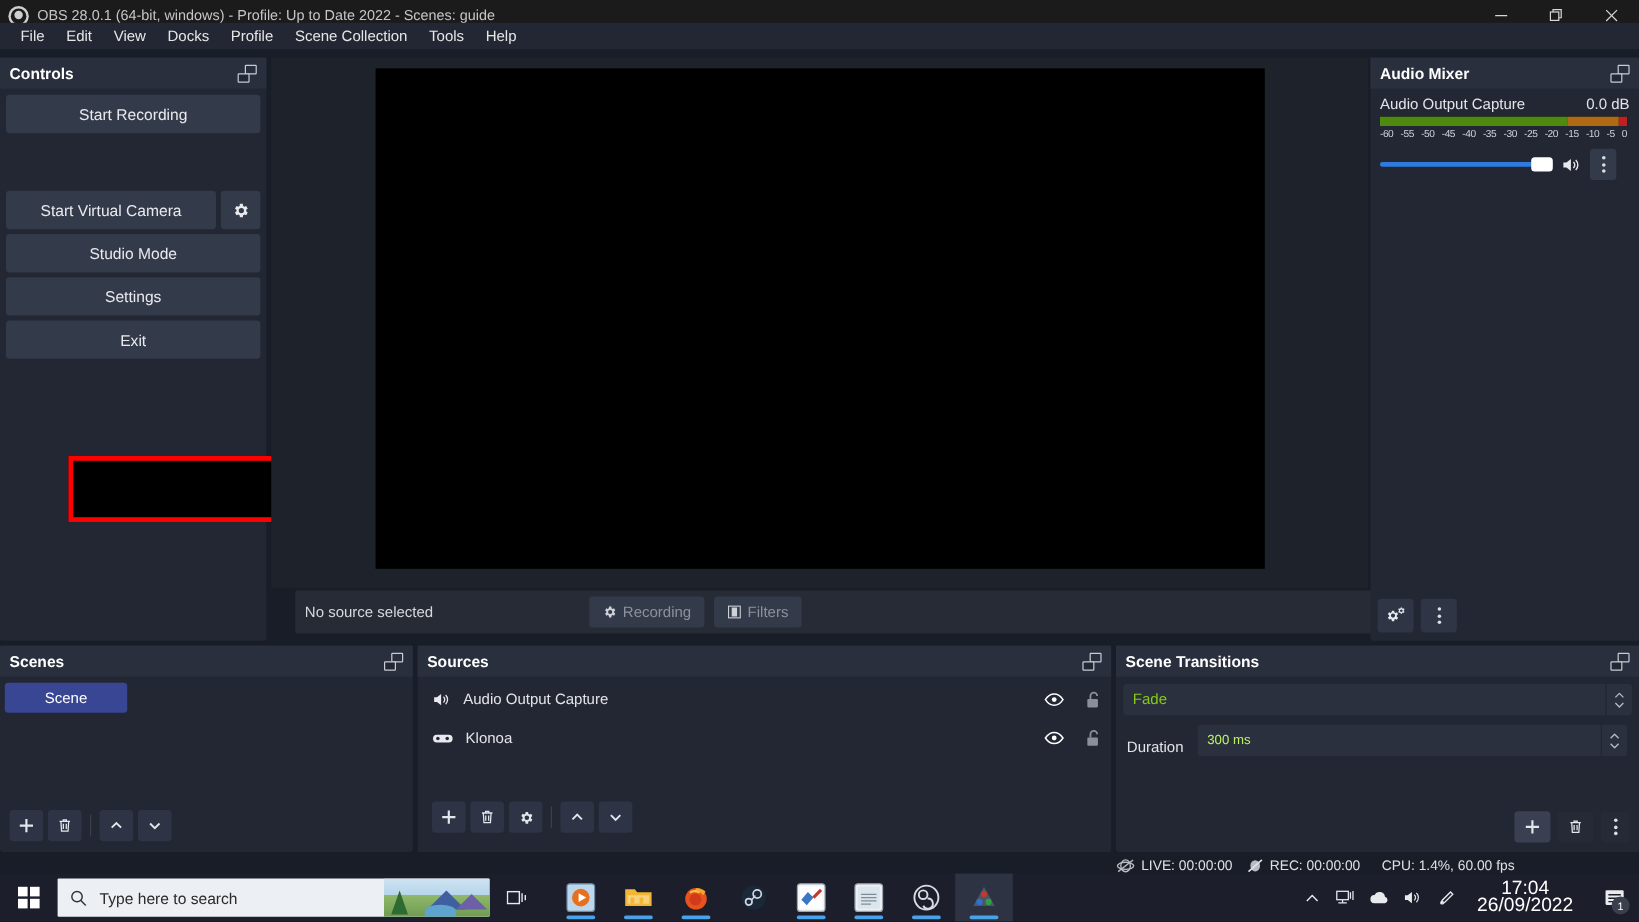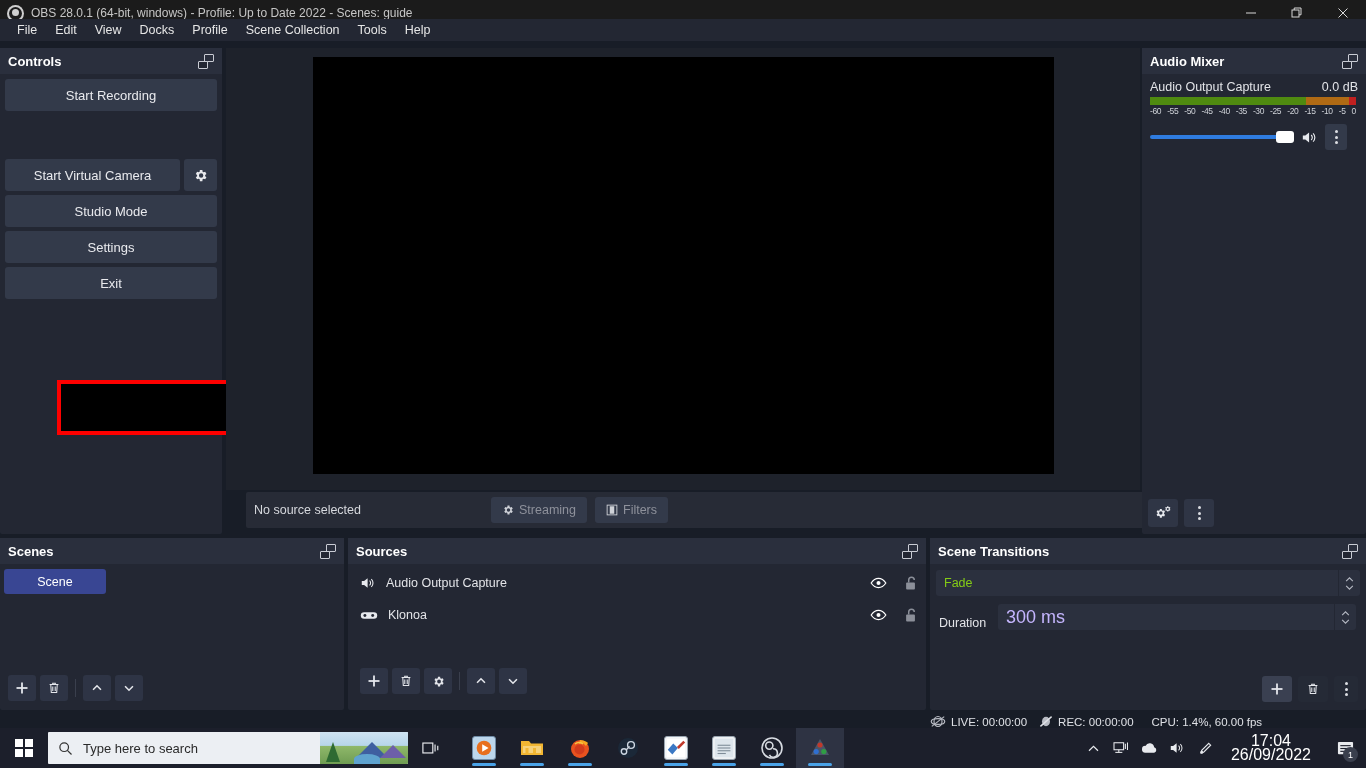--- a/index.html
+++ b/index.html
@@ -188,21 +188,21 @@
     display: flex; flex-direction: column; align-items: center;
     justify-content: center; gap: 3px;
     border-left: 1px solid #232733;
   }
   .tr-dur-row { display: flex; align-items: flex-end; margin-top: 8px; }
   .tr-dur-label { color: #e3e4e8; font-size: 12.5px; width: 62px; padding-left: 3px; }
   .tr-dur-field {
     position: relative; width: 358px; height: 26px; background: #2b303e; border-radius: 3px;
     display: flex; align-items: center;
   }
-  .tr-dur-field .val { color: #c4b5fd; font-size: 18px; margin-left: 8px; }
+  .tr-dur-field .val { color: #bef264; font-size: 11px; margin-left: 8px; }
   #transitions-toolbar {
     position: absolute; right: 8px; bottom: 8px; display: flex; gap: 6px; align-items: center;
   }
   .tr-add { width: 30px; height: 26px; background: #3a4051; border-radius: 3px;
     display: flex; align-items: center; justify-content: center; }
   .tr-del { width: 30px; height: 26px; background: #252a36; border-radius: 3px;
     display: flex; align-items: center; justify-content: center; }
   .tr-dots { width: 24px; height: 26px; background: #252a36; border-radius: 3px;
     display: flex; flex-direction: column; align-items: center; justify-content: center; gap: 2.5px; }
   .tr-dots span { width: 3px; height: 3px; border-radius: 50%; background: #dcdee3; }
@@ -347,21 +347,21 @@
   </div>
 
   <div id="preview-controls">
     <span class="nosel">No source selected</span>
     <div class="pv-btn" id="btn-properties">
       <span>
         <svg width="12" height="12" viewBox="0 0 24 24" fill="#cfd2d8" style="display:block">
           <path d="M19.4 13a7.8 7.8 0 000-2l2.1-1.6-2-3.5-2.5 1a7.6 7.6 0 00-1.7-1L15 3H11l-.3 2.9c-.6.2-1.2.6-1.7 1l-2.5-1-2 3.5L6.6 11a7.8 7.8 0 000 2l-2.1 1.6 2 3.5 2.5-1c.5.4 1.1.8 1.7 1L11 21h4l.3-2.9c.6-.2 1.2-.6 1.7-1l2.5 1 2-3.5-2.1-1.6zM13 15.5A3.5 3.5 0 1116.5 12 3.5 3.5 0 0113 15.5z"></path>
         </svg>
       </span>
-      <span>Streaming</span>
+      <span>Recording</span>
     </div>
     <div class="pv-btn" id="btn-filters">
       <span>
         <svg width="12" height="12" viewBox="0 0 16 16" style="display:block">
           <rect x="1.5" y="1.5" width="13" height="13" fill="none" stroke="#cfd2d8" stroke-width="1.2"></rect>
           <rect x="5" y="3" width="6" height="10" fill="#cfd2d8"></rect>
         </svg>
       </span>
       <span>Filters</span>
     </div>

